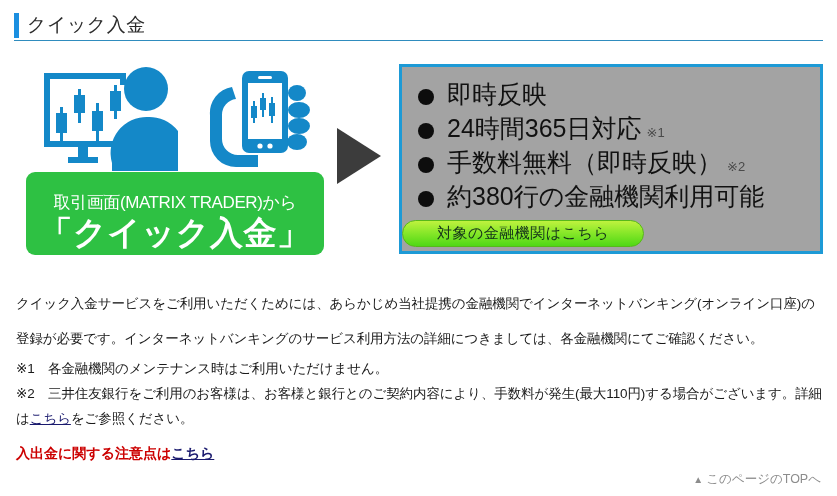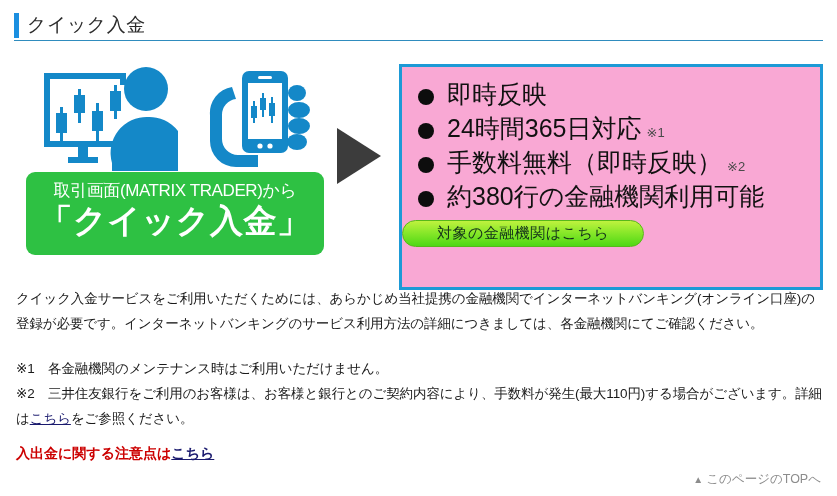--- a/index.html
+++ b/index.html
@@ -85,21 +85,21 @@
 
   .green-callout {
     position: absolute;
     left: 0px;
     top: 117px;
     width: 298px;
     height: 83px;
     background: #2ec143;
     border-radius: 9px;
     box-sizing: border-box;
-    padding-top: 6px;
+    padding-top: 18px;
     text-align: center;
   }
   .green-callout-line1 {
     color: #ffffff;
     font-size: 17px;
     line-height: 26px;
     letter-spacing: -0.4px;
     white-space: nowrap;
   }
   .green-callout-line2 {
@@ -122,22 +122,22 @@
     border-bottom: 28px solid transparent;
     border-left: 44px solid #3c3c3c;
   }
 
   
   .feature-box {
     position: absolute;
     left: 399px;
     top: 9px;
     width: 424px;
-    height: 226px;
-    background: #f9a8d4;
+    height: 190px;
+    background: #a3a3a3;
     border: 3px solid #1d9ad6;
     box-sizing: border-box;
   }
   .feature-list {
     margin: 0;
     padding: 11px 0 0 16px;
     list-style: none;
   }
   .feature-item {
     display: flex;
@@ -188,21 +188,21 @@
     cursor: pointer;
   }
 
   
   .body-copy {
     position: absolute;
     left: 16px;
     top: 286px;
     width: 805px;
     font-size: 13.5px;
-    line-height: 25px;
+    line-height: 35px;
     color: #1a1a1a;
     letter-spacing: -0.1px;
   }
 
   .notes {
     position: absolute;
     left: 16px;
     top: 356px;
     width: 808px;
     font-size: 13.5px;

